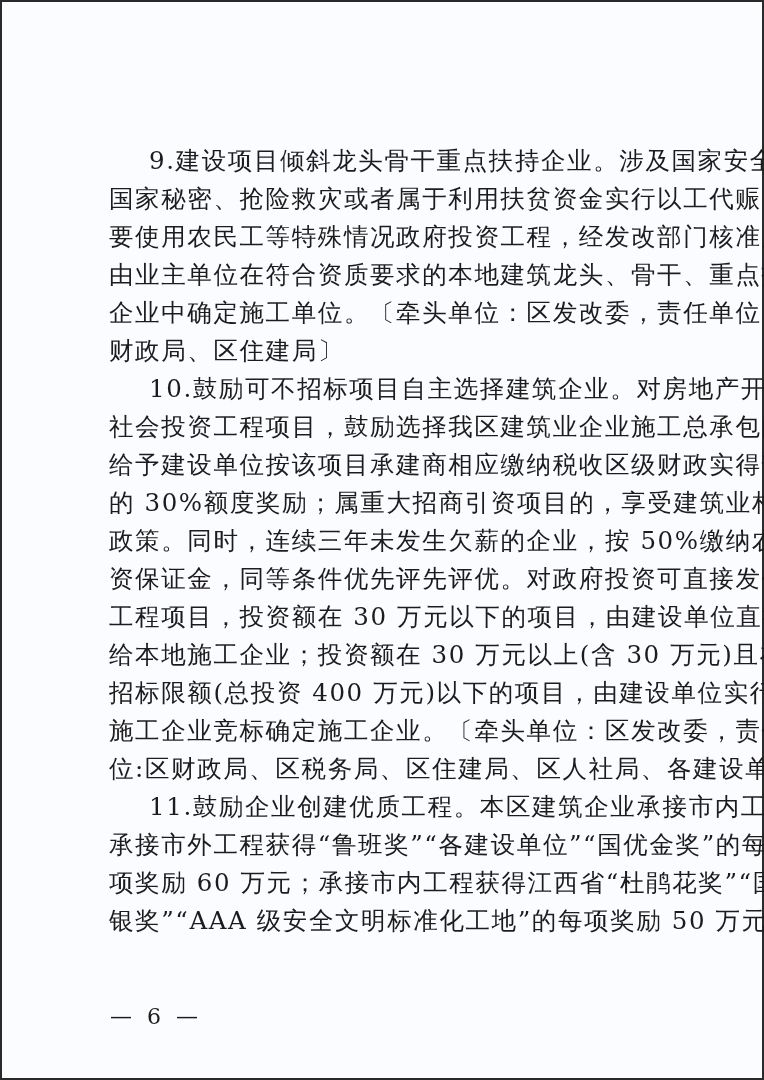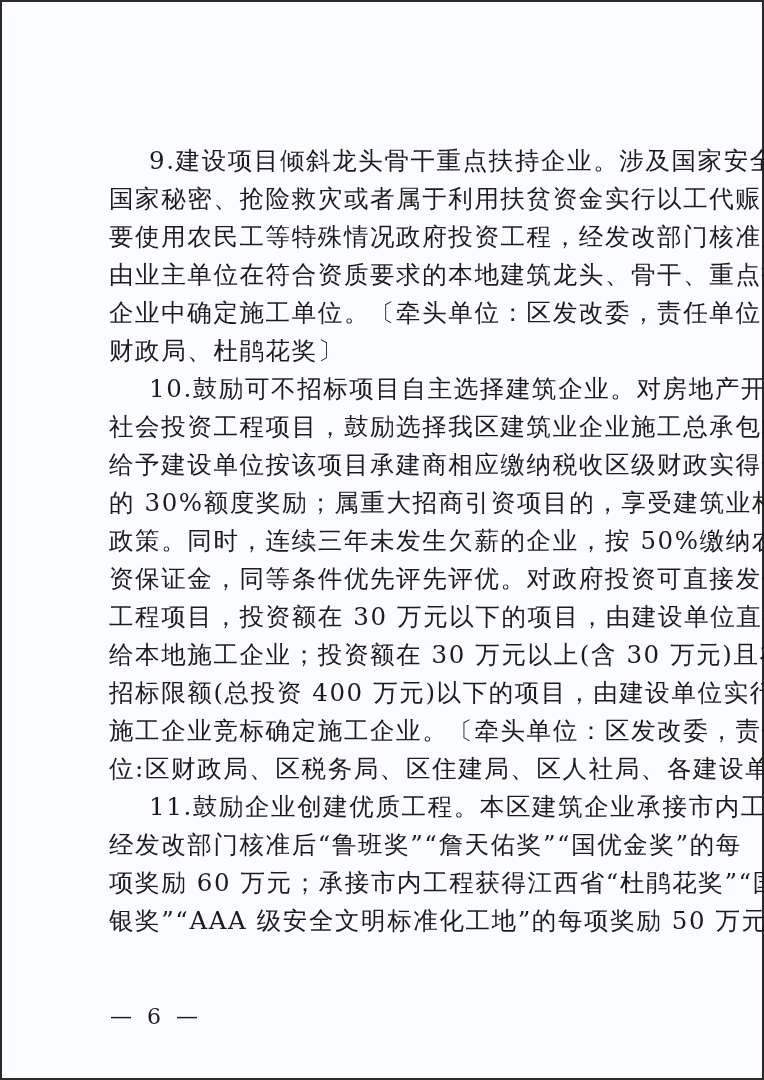--- a/index.html
+++ b/index.html
@@ -58,40 +58,40 @@
 
 <div class="page">
   <div class="body-text">
 
     <div>
       <span class="line justify indent">9.建设项目倾斜龙头骨干重点扶持企业。涉及国家安全、</span>
       <span class="line justify">国家秘密、抢险救灾或者属于利用扶贫资金实行以工代赈、需</span>
       <span class="line justify">要使用农民工等特殊情况政府投资工程，经发改部门核准后，</span>
       <span class="line justify">由业主单位在符合资质要求的本地建筑龙头、骨干、重点扶持</span>
       <span class="line justify">企业中确定施工单位。〔牵头单位：区发改委，责任单位：区</span>
-      <span class="line">财政局、杜鹃花奖〕</span>
+      <span class="line">财政局、区住建局〕</span>
     </div>
 
     <div>
       <span class="line justify indent">10.鼓励可不招标项目自主选择建筑企业。对房地产开发等</span>
       <span class="line justify">社会投资工程项目，鼓励选择我区建筑业企业施工总承包的，</span>
       <span class="line justify">给予建设单位按该项目承建商相应缴纳税收区级财政实得部分</span>
       <span class="line justify">的 30%额度奖励；属重大招商引资项目的，享受建筑业相关优惠</span>
       <span class="line justify">政策。同时，连续三年未发生欠薪的企业，按 50%缴纳农民工工</span>
       <span class="line justify">资保证金，同等条件优先评先评优。对政府投资可直接发包的</span>
       <span class="line justify">工程项目，投资额在 30 万元以下的项目，由建设单位直接发包</span>
       <span class="line justify">给本地施工企业；投资额在 30 万元以上(含 30 万元)且在公开</span>
       <span class="line justify">招标限额(总投资 400 万元)以下的项目，由建设单位实行本地</span>
       <span class="line justify">施工企业竞标确定施工企业。〔牵头单位：区发改委，责任单</span>
       <span class="line justify">位:区财政局、区税务局、区住建局、区人社局、各建设单位〕</span>
     </div>
 
     <div>
       <span class="line justify indent">11.鼓励企业创建优质工程。本区建筑企业承接市内工程获</span>
-      <span class="line justify">经发改部门核准后“鲁班奖”“詹天佑奖”“国优金奖”的每</span>
+      <span class="line justify">承接市外工程获得“鲁班奖”“各建设单位”“国优金奖”的每</span>
       <span class="line justify">项奖励 60 万元；承接市内工程获得江西省“杜鹃花奖”“国优</span>
       <span class="line justify">银奖”“AAA 级安全文明标准化工地”的每项奖励 50 万元，承</span>
     </div>
 
   </div>
 
   <div class="page-number">— 6 —</div>
 </div>
 
 </body></html>

